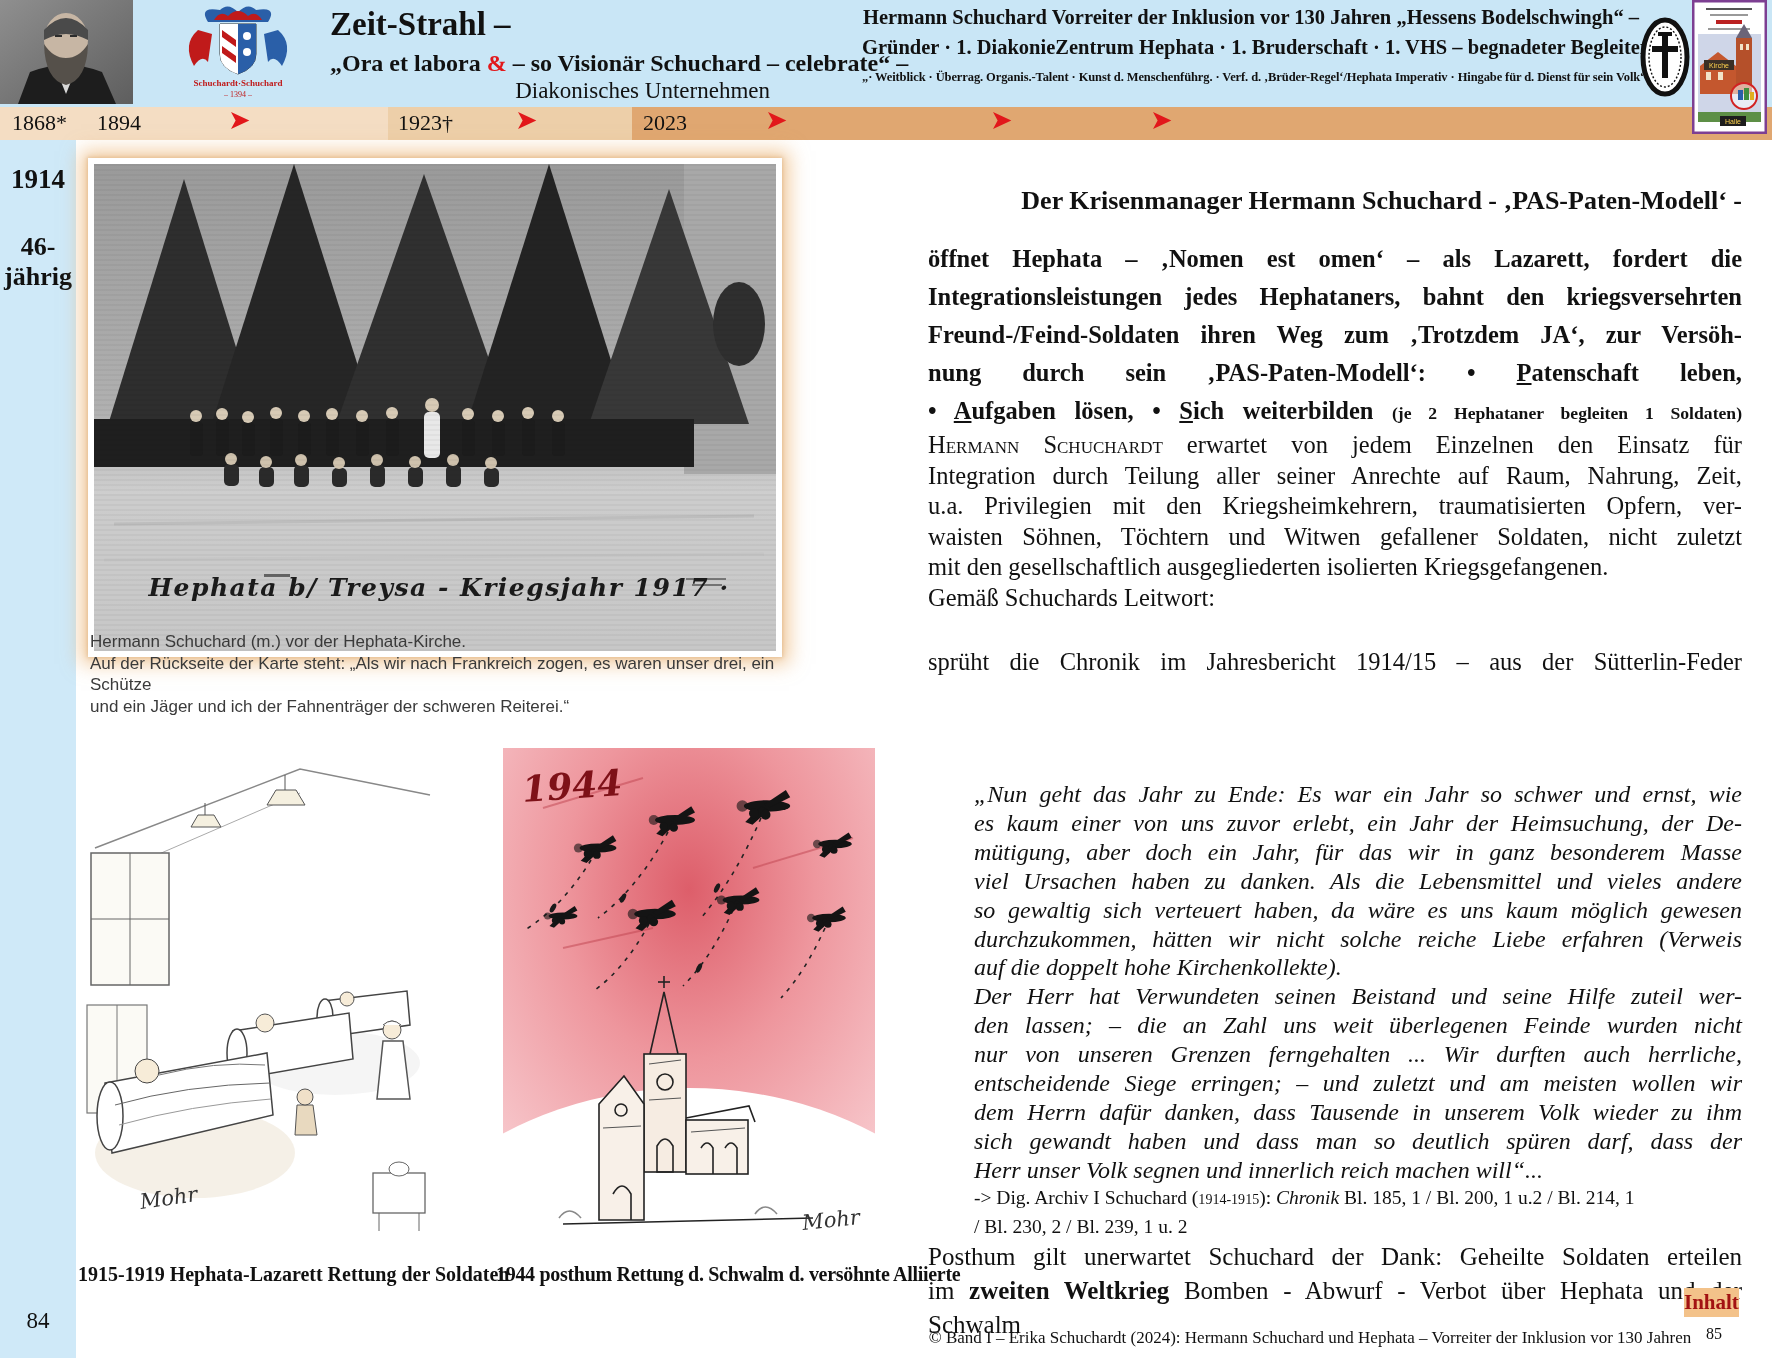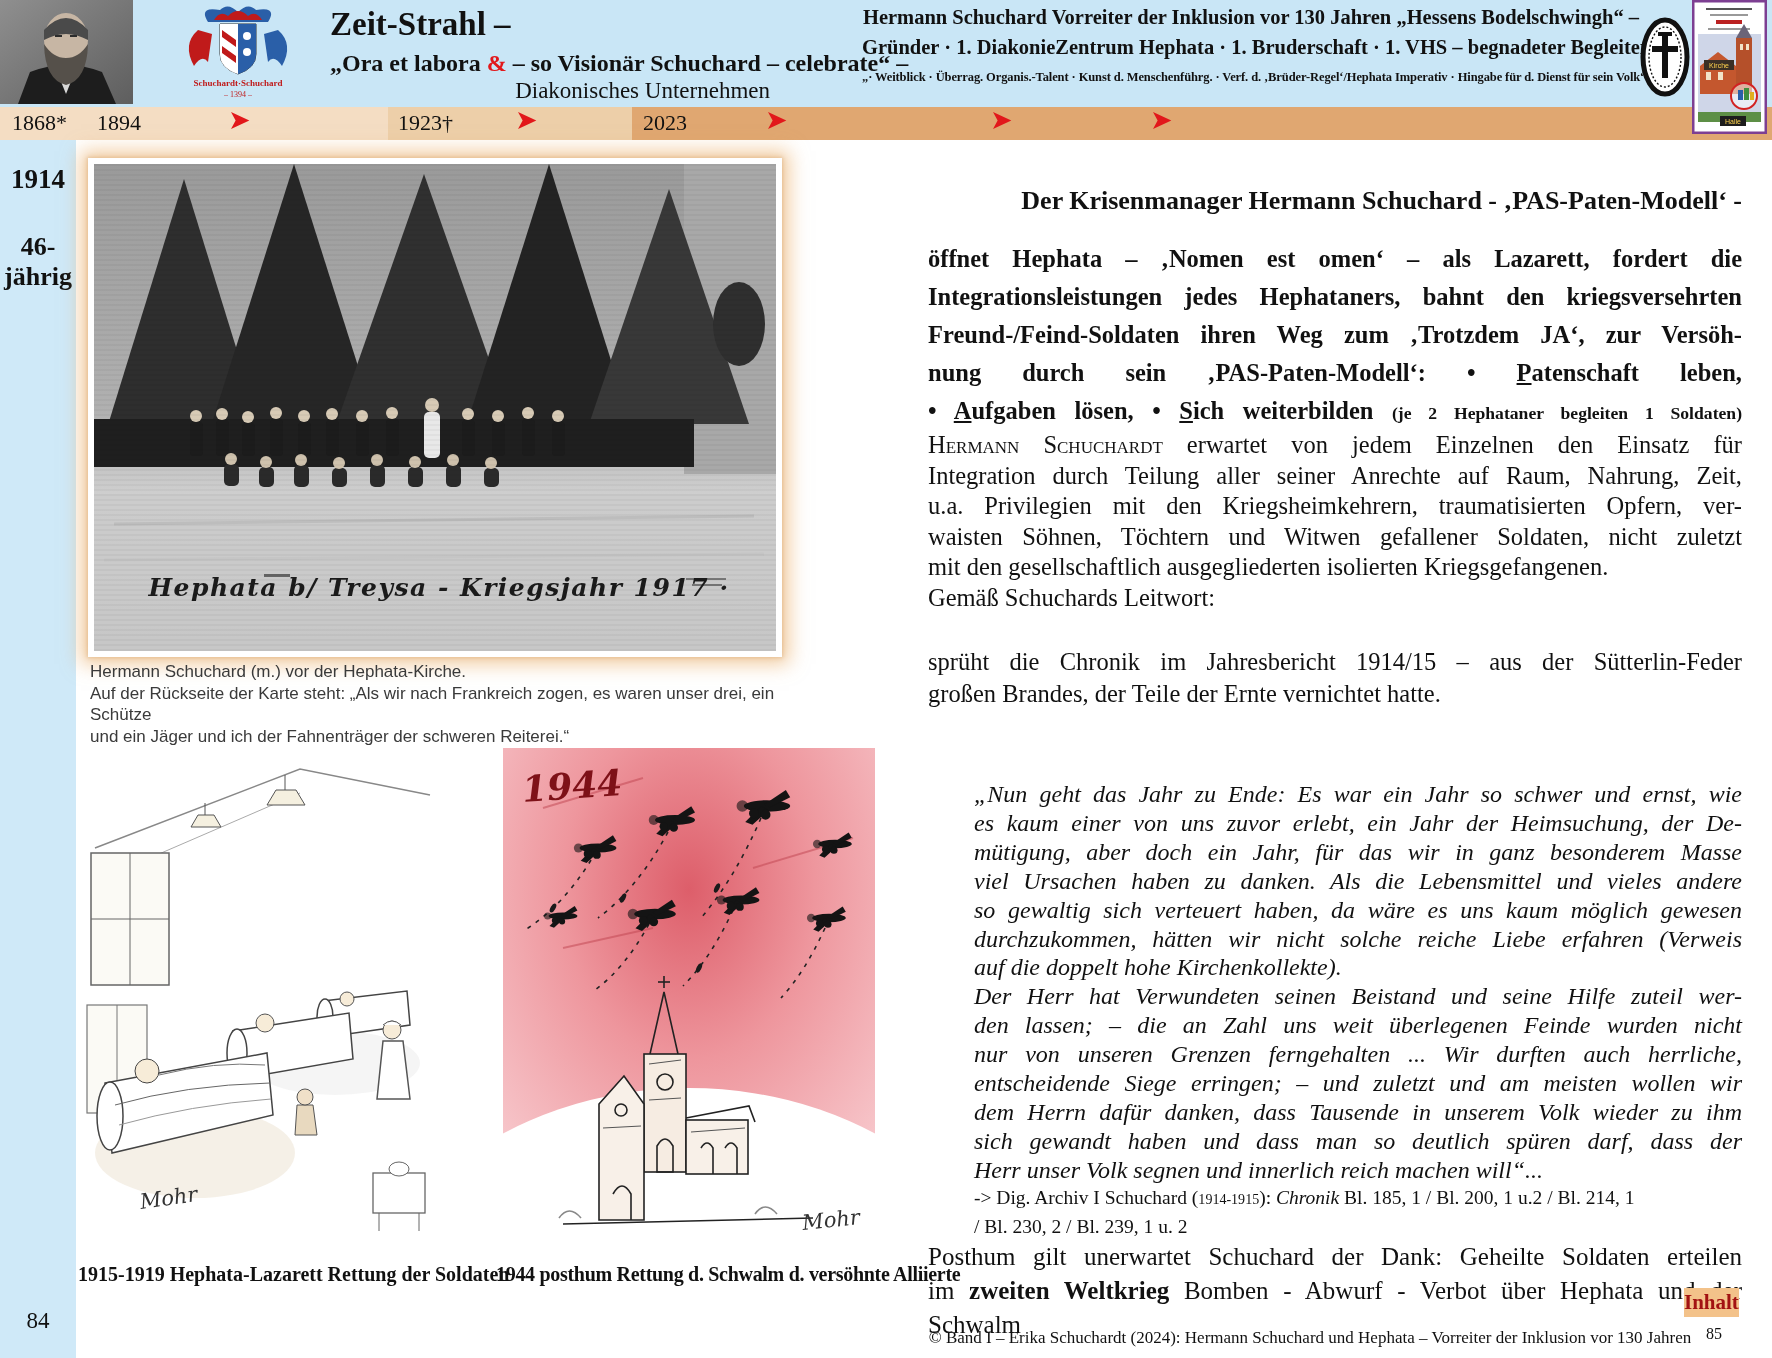--- a/index.html
+++ b/index.html
@@ -19,21 +19,21 @@
   .tlseg{top:107px;height:33px}
   .tlyear{top:110px;font-size:22px;white-space:nowrap}
   .tlarrow{top:104px;font-size:27px;color:#e2181b;line-height:33px}
   
   .sidebar{left:0;top:140px;width:76px;height:1218px;background:#cfe9f8}
   .sbtext{left:0;width:76px;text-align:center;font-weight:bold;font-size:26px}
   .sbpage{left:0;width:76px;text-align:center;font-size:23px}
   
   .photoframe{left:88px;top:158px;width:682px;height:487px;background:#fff;padding:6px;
               box-shadow:0 0 18px 7px rgba(231,162,82,.55), 0 0 4px 1px rgba(180,120,60,.35)}
-  .capt{left:90px;top:661px;width:710px;font-family:"Liberation Sans",sans-serif;
+  .capt{left:90px;top:631px;width:710px;font-family:"Liberation Sans",sans-serif;
         font-size:17px;color:#3a3a3a;line-height:21.5px}
   .fig1{left:85px;top:753px;width:347px;height:487px}
   .fig2{left:503px;top:748px;width:372px;height:505px}
   .figcap{font-weight:bold;font-size:20px;text-align:center;white-space:nowrap}
   
   .rc{left:928px;width:814px}
   .rtitle{top:186px;text-align:right;font-weight:bold;font-size:26px}
   .lines .ln{min-height:1em}
   .j{text-align:justify;text-align-last:justify}
   .intro{top:240px;font-weight:bold;font-size:24.5px;line-height:38px}
@@ -377,21 +377,20 @@
 <div class="abs rc p2 lines">
     <div class="ln j"><span class="rs-sc">Hermann Schuchardt</span><span> erwartet von jedem Einzelnen den Einsatz für</span></div>
     <div class="ln j"><span>Integration durch Teilung aller seiner Anrechte auf Raum, Nahrung, Zeit,</span></div>
     <div class="ln j"><span>u.a. Privilegien mit den Kriegsheimkehrern, traumatisierten Opfern, ver-</span></div>
     <div class="ln j"><span>waisten Söhnen, Töchtern und Witwen gefallener Soldaten, nicht zuletzt</span></div>
     <div class="ln"><span>mit den gesellschaftlich ausgegliederten isolierten Kriegsgefangenen.</span></div>
     <div class="ln"><span>Gemäß Schuchards Leitwort:</span></div>
   </div>
 <div class="abs rc p3 lines">
     <div class="ln j"><span>sprüht die Chronik im Jahresbericht 1914/15 – aus der Sütterlin-Feder</span></div>
-    <div class="ln"><span>großen Brandes, der Teile der Ernte vernichtet hatte.</span></div>
   </div>
 <div class="abs q2 lines">
     <div class="ln j"><span>„Nun geht das Jahr zu Ende: Es war ein Jahr so schwer und ernst, wie</span></div>
     <div class="ln j"><span>es kaum einer von uns zuvor erlebt, ein Jahr der Heimsuchung, der De-</span></div>
     <div class="ln j"><span>mütigung, aber doch ein Jahr, für das wir in ganz besonderem Masse</span></div>
     <div class="ln j"><span>viel Ursachen haben zu danken. Als die Lebensmittel und vieles andere</span></div>
     <div class="ln j"><span>so gewaltig sich verteuert haben, da wäre es uns kaum möglich gewesen</span></div>
     <div class="ln j"><span>durchzukommen, hätten wir nicht solche reiche Liebe erfahren (Verweis</span></div>
     <div class="ln"><span>auf die doppelt hohe Kirchenkollekte).</span></div>
     <div class="ln j"><span>Der Herr hat Verwundeten seinen Beistand und seine Hilfe zuteil wer-</span></div>

